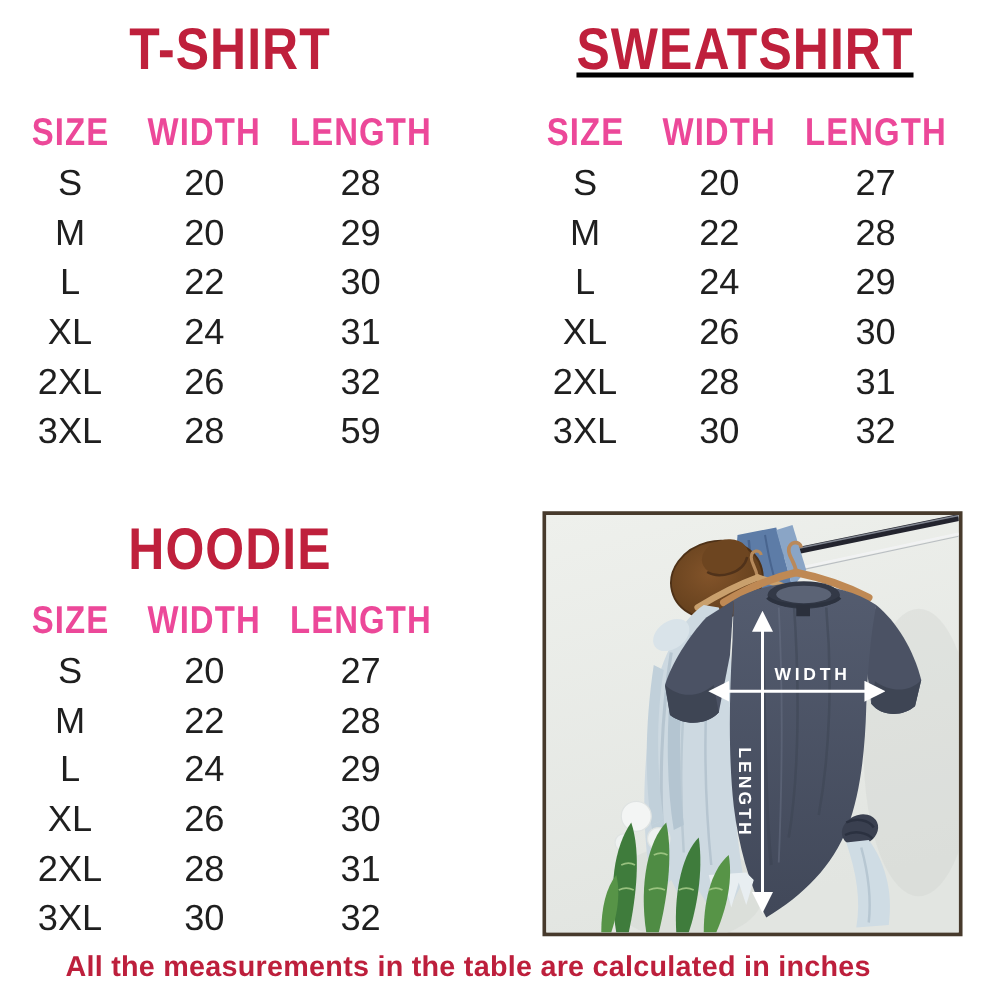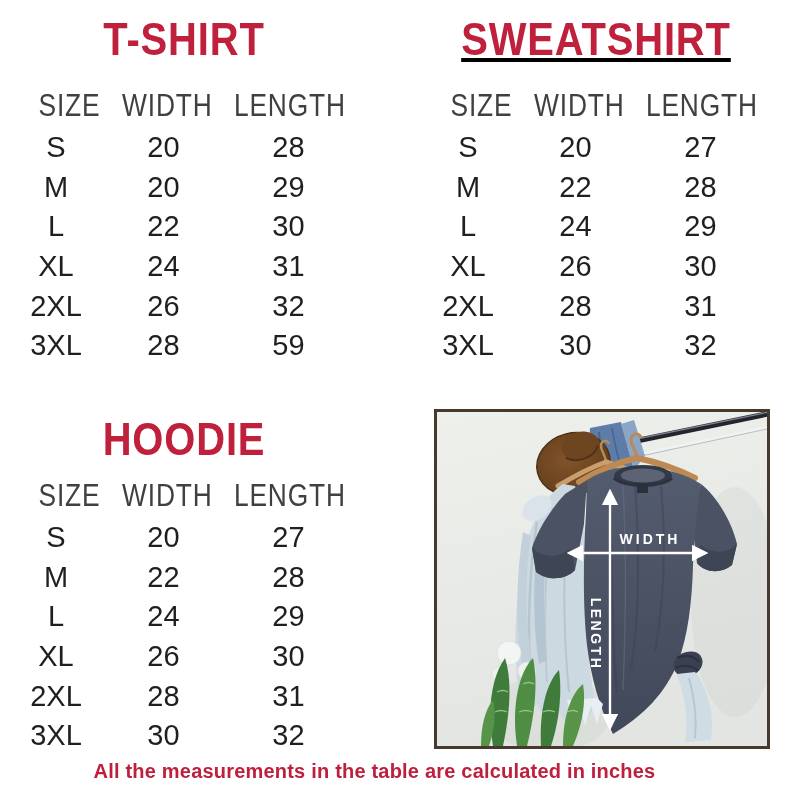--- a/index.html
+++ b/index.html
@@ -18,26 +18,26 @@
     white-space:nowrap;}
 
   .size-table{position:absolute;width:350px;}
   .tbl-tshirt{left:6px;top:84px;}
   .tbl-sweatshirt{left:418px;top:84px;}
   .tbl-hoodie{left:6px;top:474px;}
 
   .thead,.tr{display:grid;grid-template-columns:100px 115px 135px;align-items:center;}
   .thead{height:44px;}
   .tr{height:39.6px;}
-  .hd{text-align:right;color:#404040;font-size:31px;font-weight:normal;white-space:nowrap;}
+  .hd{text-align:center;color:#ec4899;font-size:31px;font-weight:bold;white-space:nowrap;}
   .hd .cond{display:inline-block;transform:scaleX(0.85);transform-origin:center;letter-spacing:1px;}
   .td{text-align:center;color:#1f1f1f;font-size:29px;line-height:1;}
 
   .footer-note{position:absolute;left:0;top:760px;width:749px;text-align:center;
-    color:#bd1f3c;font-size:20px;font-weight:bold;letter-spacing:0.2px;}
+    color:#bd1f3c;font-size:23px;font-weight:bold;letter-spacing:0.2px;}
 
   .photo-frame{position:absolute;left:434px;top:409px;width:330px;height:334px;
     border:3px solid #473a2c;background:#eaede9;}
   .photo-frame svg{display:block;width:100%;height:100%;}
 
   svg text{font-family:"Liberation Sans",sans-serif;}
 </style>
 </head>
 <body>
 

